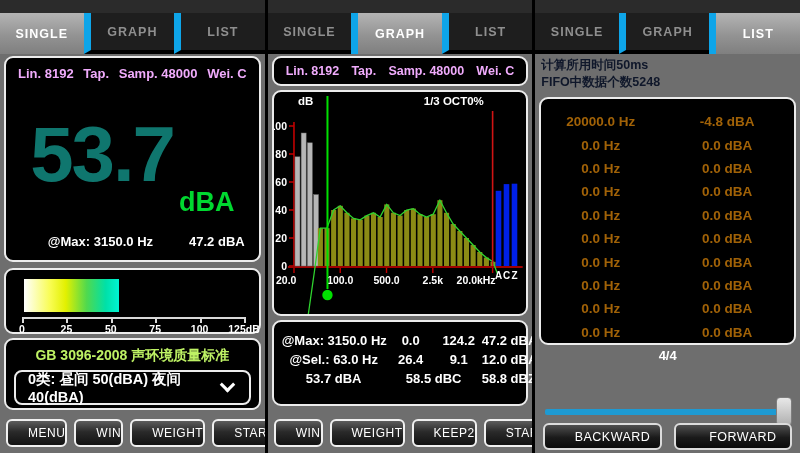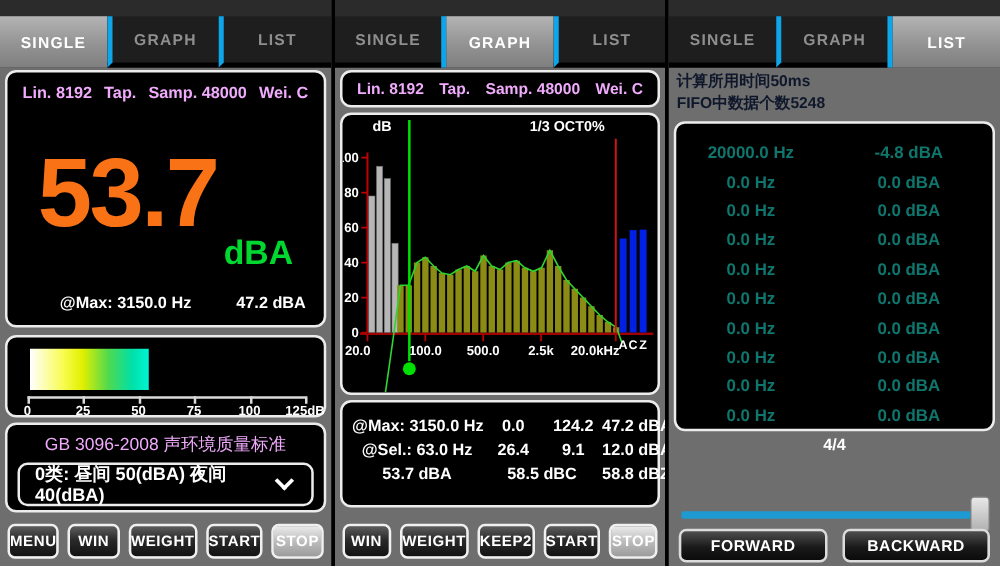--- a/index.html
+++ b/index.html
@@ -5,83 +5,83 @@
   * { margin:0; padding:0; box-sizing:border-box; }
   body { background:#000; font-family:"Liberation Sans", sans-serif; }
   .app { width:800px; height:453px; display:flex; gap:3px; background:#000; overflow:hidden; }
   .panel { flex:1; position:relative; background:#6e6e6e; overflow:hidden; }
 
   
   .topstrip { position:absolute; top:0; left:0; right:0; height:13px; background:#2b2b2b; }
   .tabs { position:absolute; top:13px; left:0; right:0; height:41px; display:flex; background:#2b2b2b; }
   .tab { flex:1; display:flex; align-items:center; justify-content:center;
          font-size:12.5px; font-weight:bold; letter-spacing:1px; cursor:default;
-         border-left:4px solid #0ea5e9; }
+         border-left:7px solid #0ea5e9; }
   .tab:first-child { border-left:none;text-align:right; }
   .tab.inactive { background:#1e1e1e; color:#8f8f8f; border-bottom:4px solid #000; }
   .tab.active   { background:linear-gradient(#b4b4b4,#939393 55%,#7f7f7f); color:#fff; }
 
   
   .box { position:absolute; left:4px; right:4px; background:#000; border:2px solid #ececec; border-radius:9px; }
 
   
   .hdr-row { display:flex; justify-content:space-between; align-items:center;
              padding:0 12px; color:#f0abfc; font-weight:bold; font-size:13px; }
   .main-box { top:56px; height:206px; }
   .main-box .hdr-row { height:30px; }
   .bigwrap { position:absolute; top:34px; left:0; right:0; bottom:44px;
              display:flex; align-items:center; justify-content:center; }
-  .bigval { font-size:78px; font-weight:bold; color:#f97316; letter-spacing:-2px; line-height:1; }
+  .bigval { font-size:78px; font-weight:bold; color:#0f766e; letter-spacing:-2px; line-height:1; }
   .bigunit { font-size:27px; font-weight:bold; color:#00d830; align-self:flex-end; margin-left:5px; transform:translateY(2px); }
   .max-row { position:absolute; bottom:11px; right:14px; display:flex; gap:36px;
              color:#fff; font-weight:bold; font-size:13px; }
 
   .level-box { top:268px; height:66px; }
   .level-bar { position:absolute; left:18px; top:9px; height:33px; width:95px;
                background:linear-gradient(90deg,#ffffff 0%,#f8fc50 28%,#e2f000 44%,#50d94e 66%,#00e0a8 86%,#00f4d4 100%); }
   .level-scale { position:absolute; left:16px; top:47px; width:226px; height:18px; }
   .scale-line { position:absolute; left:0; top:0; width:222px; height:2px; background:#d9d9d9; }
   .scale-tick { position:absolute; top:0; width:2px; height:6px; background:#d9d9d9; }
   .scale-label { position:absolute; top:6px; transform:translateX(-50%); color:#fff; font-weight:bold; font-size:10.5px; white-space:nowrap; }
 
   .std-box { top:338px; height:72px; }
-  .std-title { text-align:center; margin-top:7px; color:#f0abfc; font-weight:normal; font-size:14px; }
+  .std-title { text-align:center; margin-top:7px; color:#bef264; font-weight:bold; font-size:14px; }
   .std-select { position:absolute; left:8px; right:8px; top:30px; height:35px;
                 border:2px solid #ececec; border-radius:8px; background:#000;
                 display:flex; align-items:center; padding:0 12px; color:#fff;
                 font-weight:bold; font-size:14.5px; cursor:pointer; }
   .std-select .sel-label { flex:1; }
   .chev { width:11px; height:11px; border-left:3px solid #fff; border-bottom:3px solid #fff;
           transform:rotate(-45deg) translate(2px,-2px); margin-right:4px; }
 
   
   .btn-row { position:absolute; left:0; right:0; top:419px; height:28px; display:flex; gap:7px; padding:0 6px; }
   .ui-btn { flex:1; border:2px solid #f0f0f0; border-radius:6px; color:#fff;
-            font-family:"Liberation Sans", sans-serif; font-weight:bold; font-size:12px;
+            font-family:"Liberation Sans", sans-serif; font-weight:normal; font-size:12px;
             background:linear-gradient(#5d5d5d,#2a2a2a 45%,#121212); cursor:pointer;
-            display:flex; align-items:center; justify-content:center; letter-spacing:0.5px; }
+            display:flex; align-items:center; justify-content:center; letter-spacing:0.5px;padding-left:20px; }
   .ui-btn.light { background:linear-gradient(#ebebeb,#bdbdbd 50%,#9c9c9c);text-align:center; }
   .btn-row2 { position:absolute; left:0; right:0; top:423px; height:27px; display:flex; gap:12px; padding:0 8px; }
   .btn-row2 .ui-btn { border:2px solid #dcdcdc; background:linear-gradient(#4f4f4f,#1a1a1a 55%,#0b0b0b); font-size:12.5px; }
 
   
   .ghdr-box { top:56px; height:30px; }
   .ghdr-box .hdr-row { height:26px; font-size:12.5px; }
   .chart-box { top:90px; height:226px; overflow:hidden; }
   .chart-box svg { display:block; width:100%; height:100%; }
   .info-box { top:320px; height:86px; padding:9px 8px 0 8px; color:#fff; font-weight:bold; font-size:13px; }
   .irow { display:grid; grid-template-columns:104px 50px 46px 1fr; line-height:19px; }
   .irow .c { text-align:center; white-space:nowrap; }
 
   
   .status { position:absolute; top:57px; left:6px; right:4px; color:#0f172a; font-weight:bold;
             font-size:12.5px; line-height:17px; }
   .list-box { top:97px; height:248px; padding-top:11px; }
   .lrow { display:grid; grid-template-columns:47% 53%; height:23.4px; align-items:center;
-          color:#0f766e; font-weight:bold; font-size:13.5px; }
+          color:#a16207; font-weight:bold; font-size:13.5px; }
   .lrow span { text-align:center; }
   .page-ind { position:absolute; top:348px; left:0; right:0; text-align:center;
               color:#fff; font-weight:bold; font-size:13px; }
   .slider-track { position:absolute; left:10px; right:14px; top:409px; height:6px;
                   background:#1e9ad2; border-radius:2px; }
   .slider-thumb { position:absolute; right:8px; top:397px; width:16px; height:29px;
                   background:linear-gradient(#e8e8e8,#b0b0b0); border:1px solid #7e7e7e;
                   border-radius:4px; cursor:grab; }
 </style>
 </head>
@@ -323,17 +323,17 @@
           <span>0.0 dBA</span>
         </div>
       </div>
 
     <div class="page-ind">4/4</div>
 
     <div class="slider-track"></div>
     <div class="slider-thumb"></div>
 
     <div class="btn-row2">
+        <button class="ui-btn">BACKWARD</button>
         <button class="ui-btn">FORWARD</button>
-        <button class="ui-btn">BACKWARD</button>
       </div>
   </div>
 </div>
 
 </body></html>

